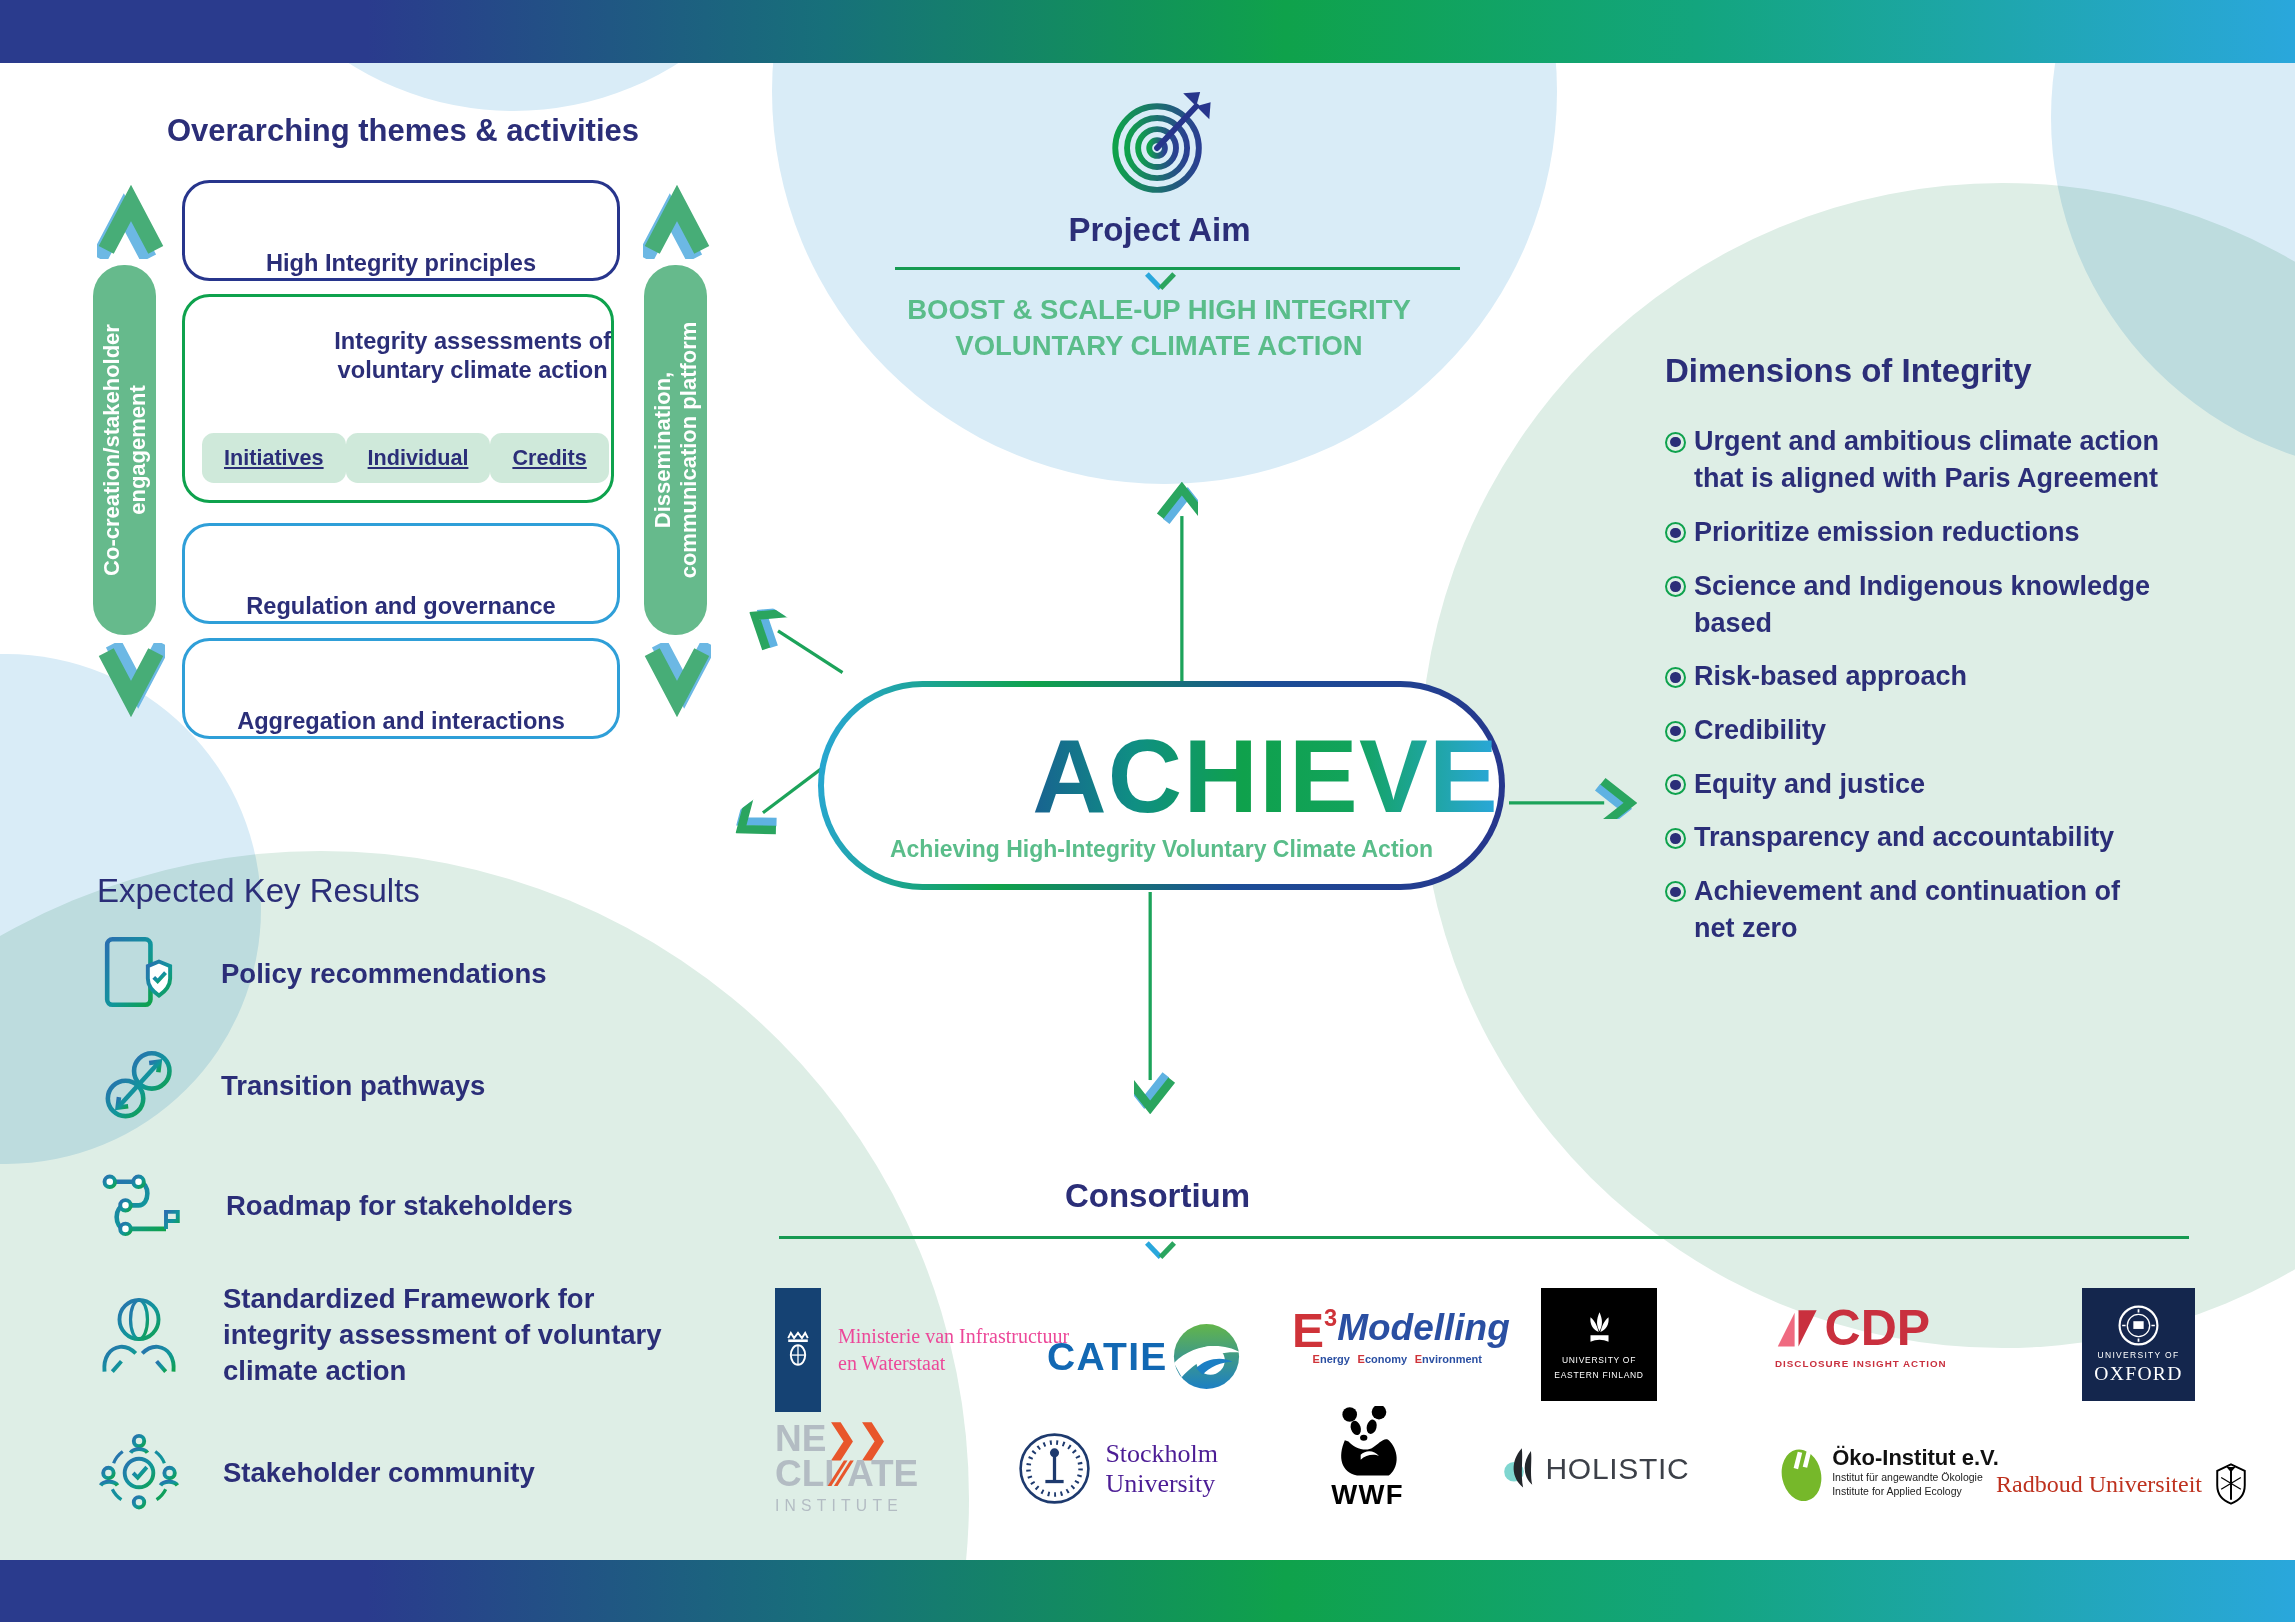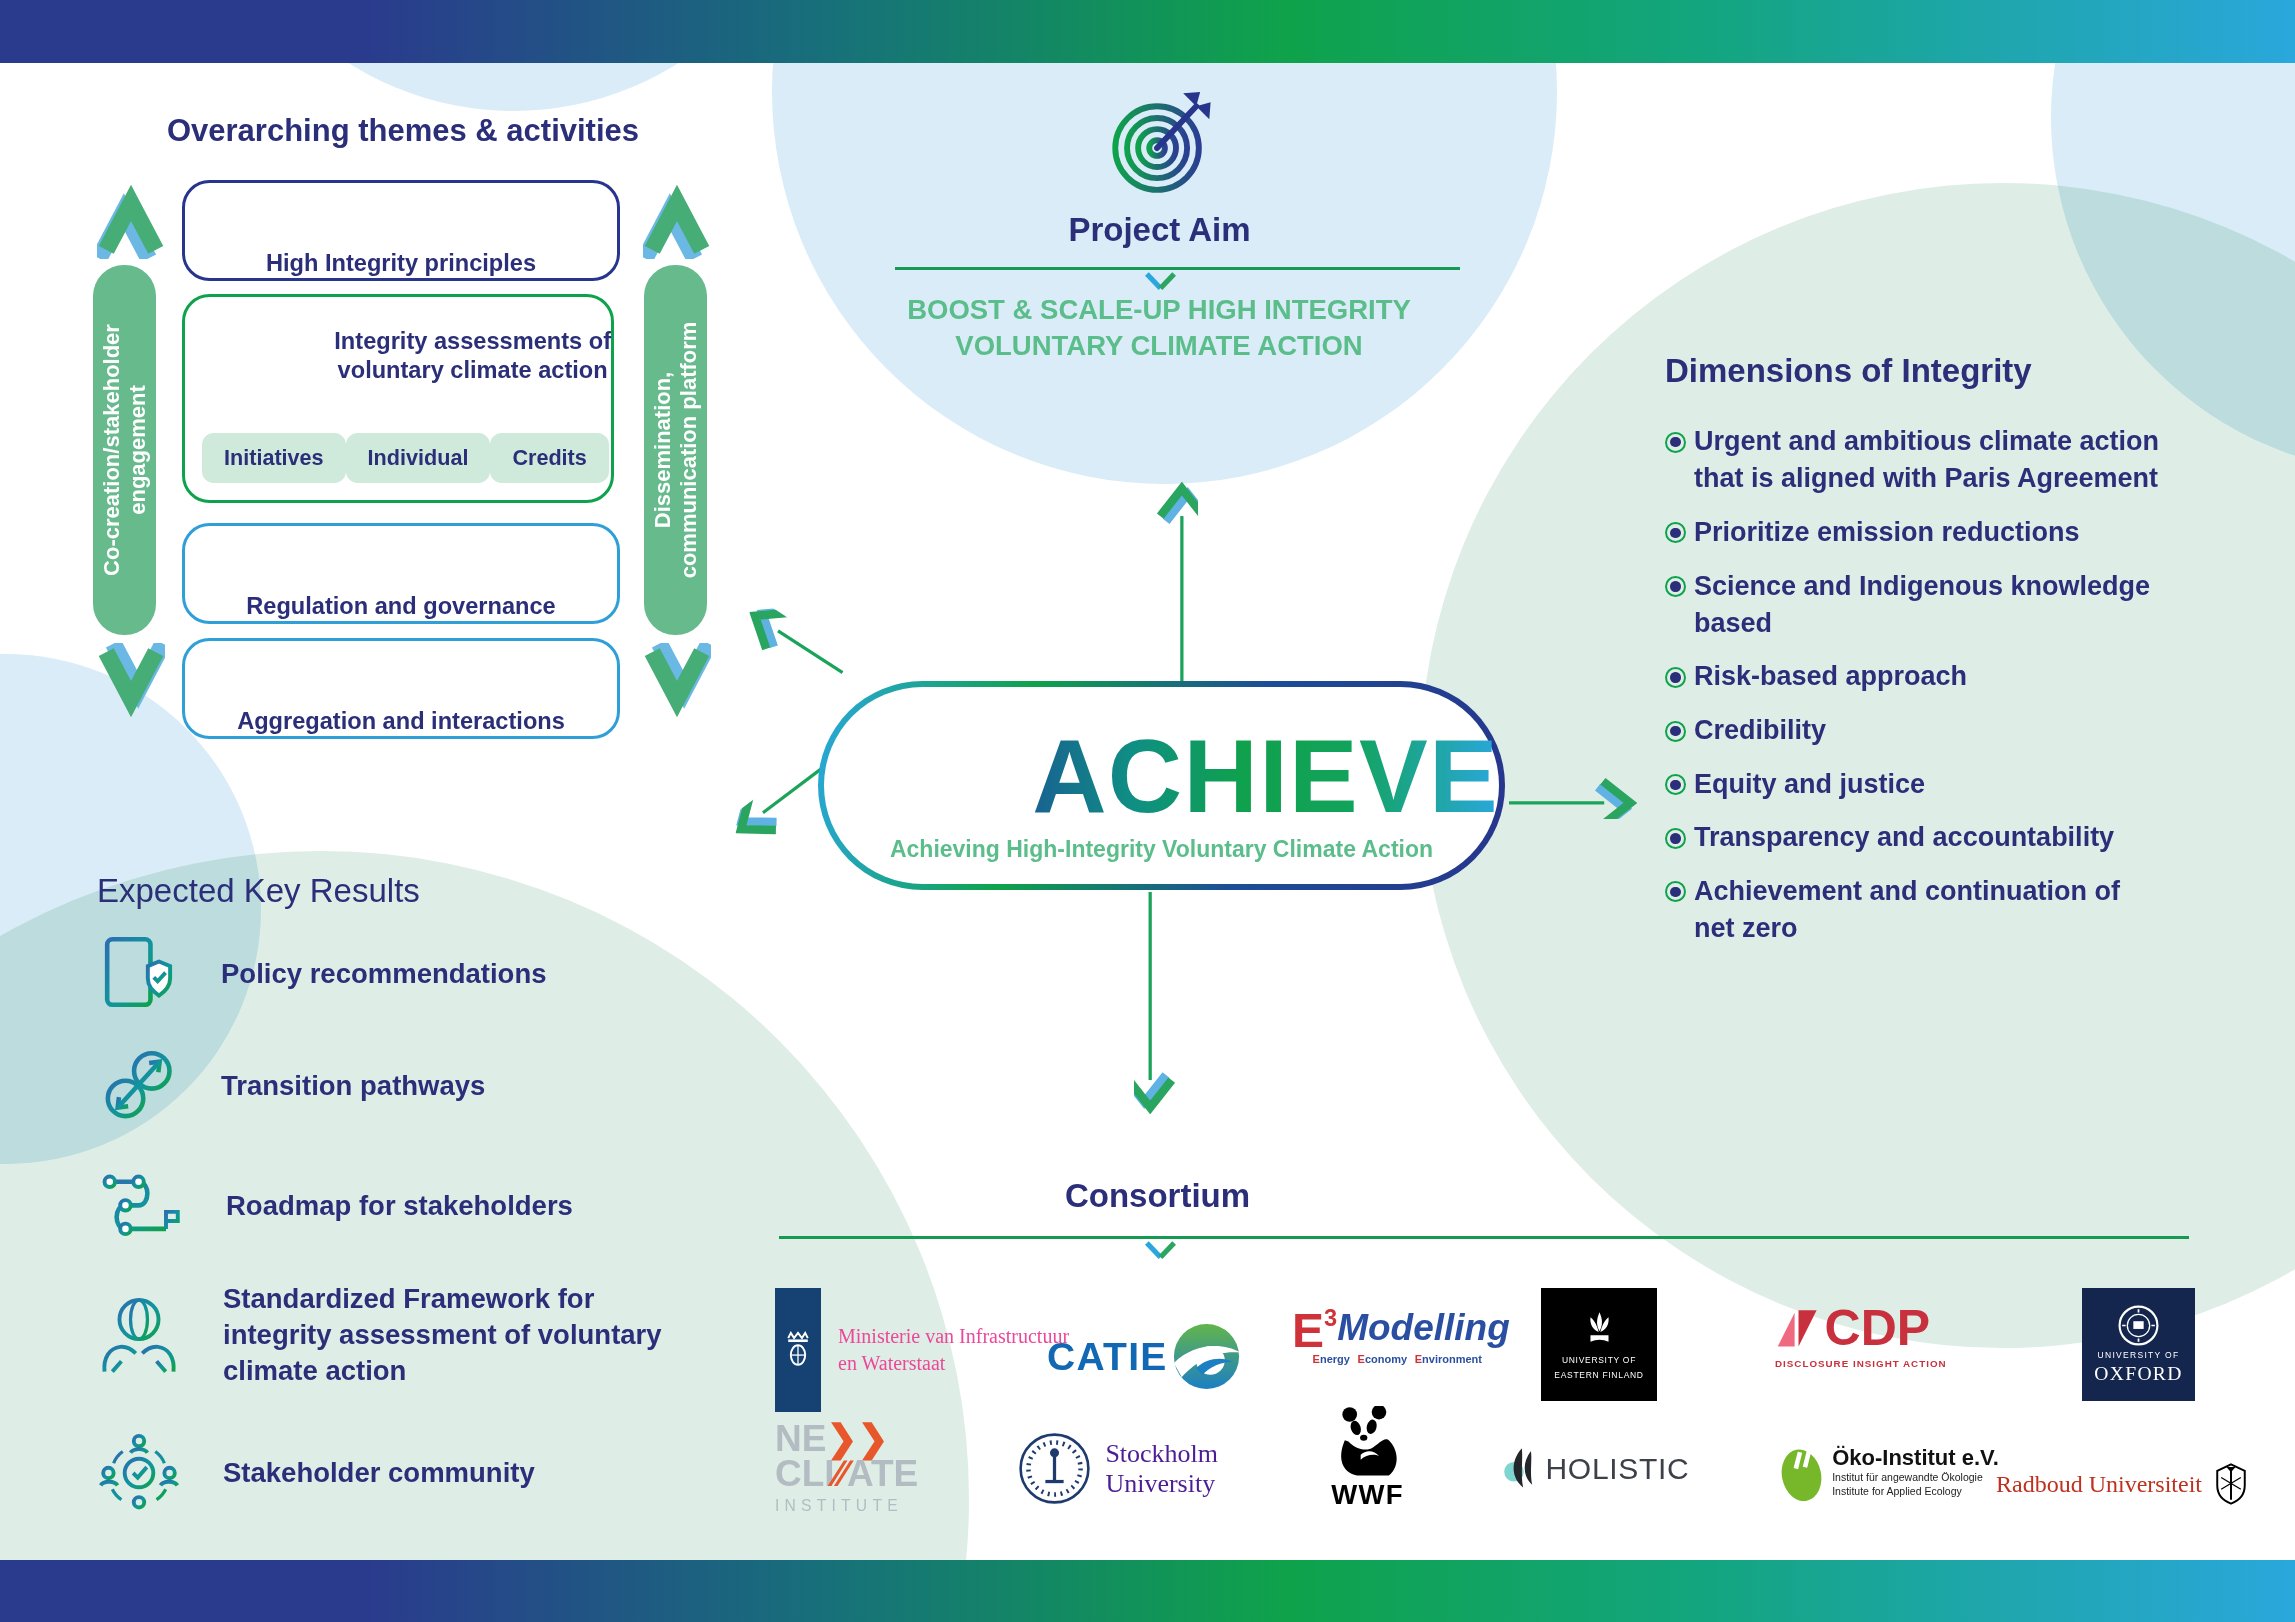--- a/index.html
+++ b/index.html
@@ -29,21 +29,21 @@
   .chev { position:absolute; width:68px; height:86px; z-index:3; }
   .chev.down { transform:rotate(180deg); }
   .tbox { position:absolute; left:182px; width:432px; background:#ffffff; border-radius:27.5px;
     display:flex; align-items:flex-end; justify-content:center; text-align:center;
     font-size:23.6px; font-weight:bold; color:#2b2e78; z-index:3; line-height:1.22; }
   .border-navy { border:3.9px solid #27358c; }
   .border-green { border:3.9px solid #0ea24d; }
   .border-blue { border:3.9px solid #2f9fd8; }
   #theme-box-2 { flex-direction:column; justify-content:flex-start; padding-top:30px; box-sizing:border-box; }
   #chip-row { position:absolute; left:17px; right:17px; bottom:17px; display:flex; justify-content:space-between; }
-  .chip { background:#cfe9da; border-radius:11.8px; padding:11.8px 22px; font-size:21.6px; font-weight:bold; color:#2b2e78; }
+  .chip { background:#cfe9da; border-radius:11.8px; padding:11.8px 22px; font-size:21.6px; font-weight:bold; color:#2b2e78;text-decoration:underline; }
 
   
   #aim-icon { left:1106px; top:88px; z-index:3; }
   #aim-title { left:963px; top:211px; width:393px; text-align:center; font-size:33px; font-weight:bold; color:#2b2e78; z-index:3; }
   #aim-divider { left:895px; top:267px; width:565px; height:2.6px; background:#169a52; z-index:3; }
   .sm-chev { position:absolute; z-index:4; }
   #aim-tagline { left:832px; top:292px; width:654px; text-align:center;
     font-size:27.5px; font-weight:bold; color:#5abd8a; line-height:1.3; z-index:3; }
 
   

